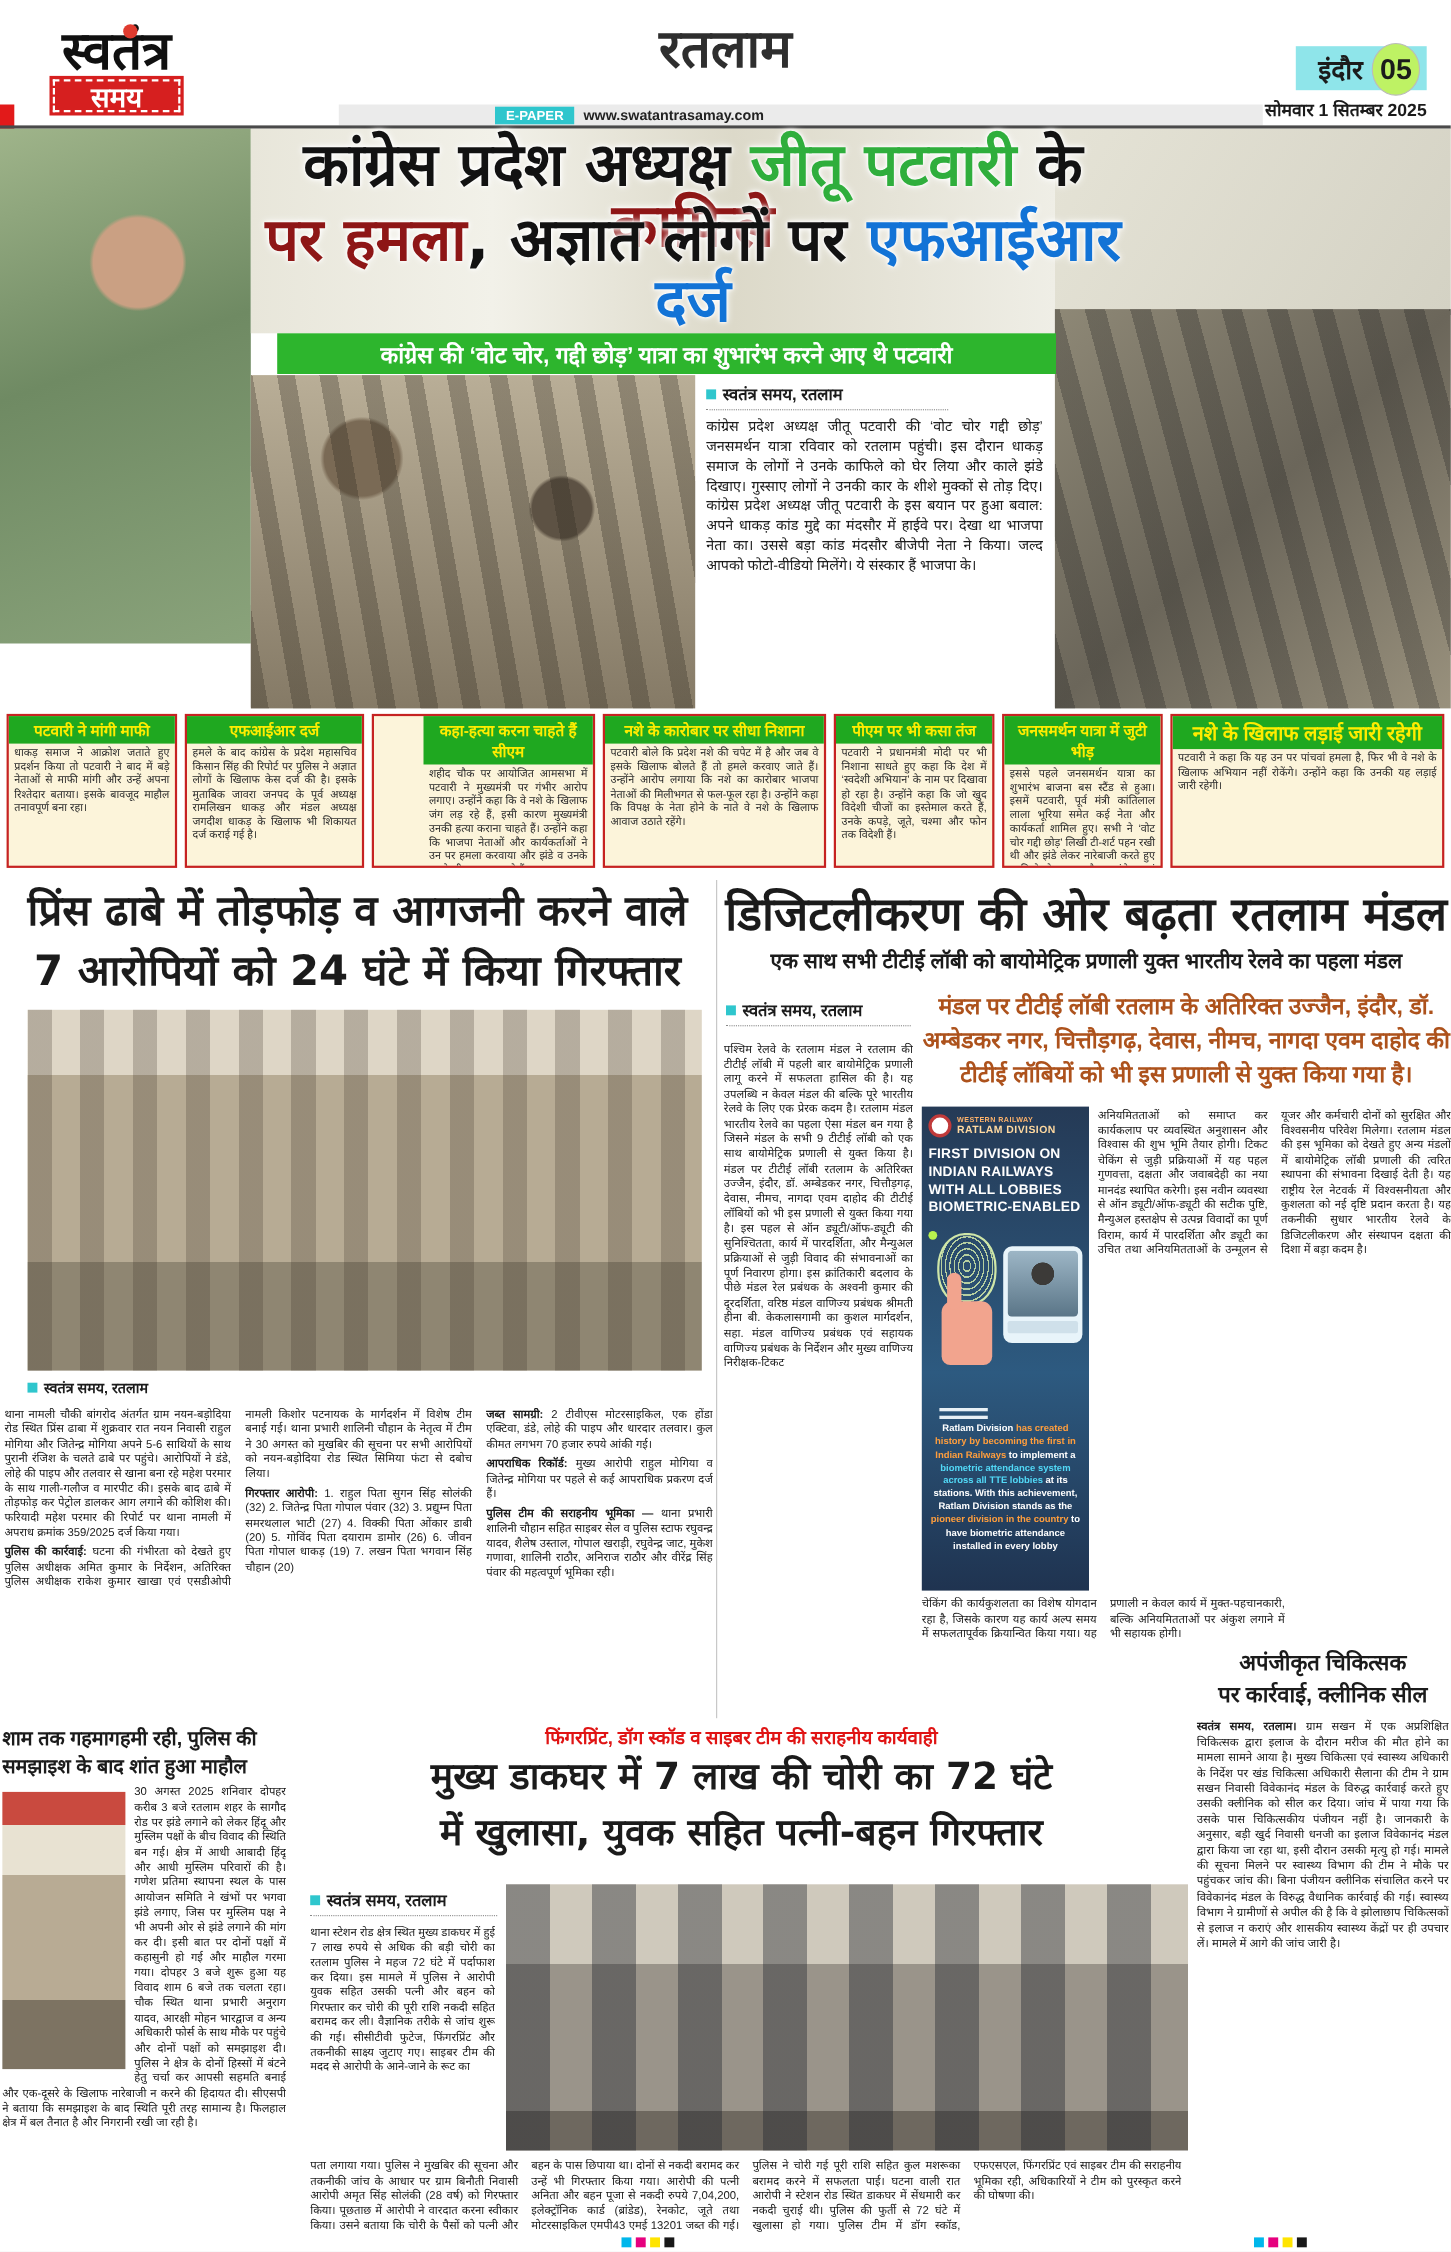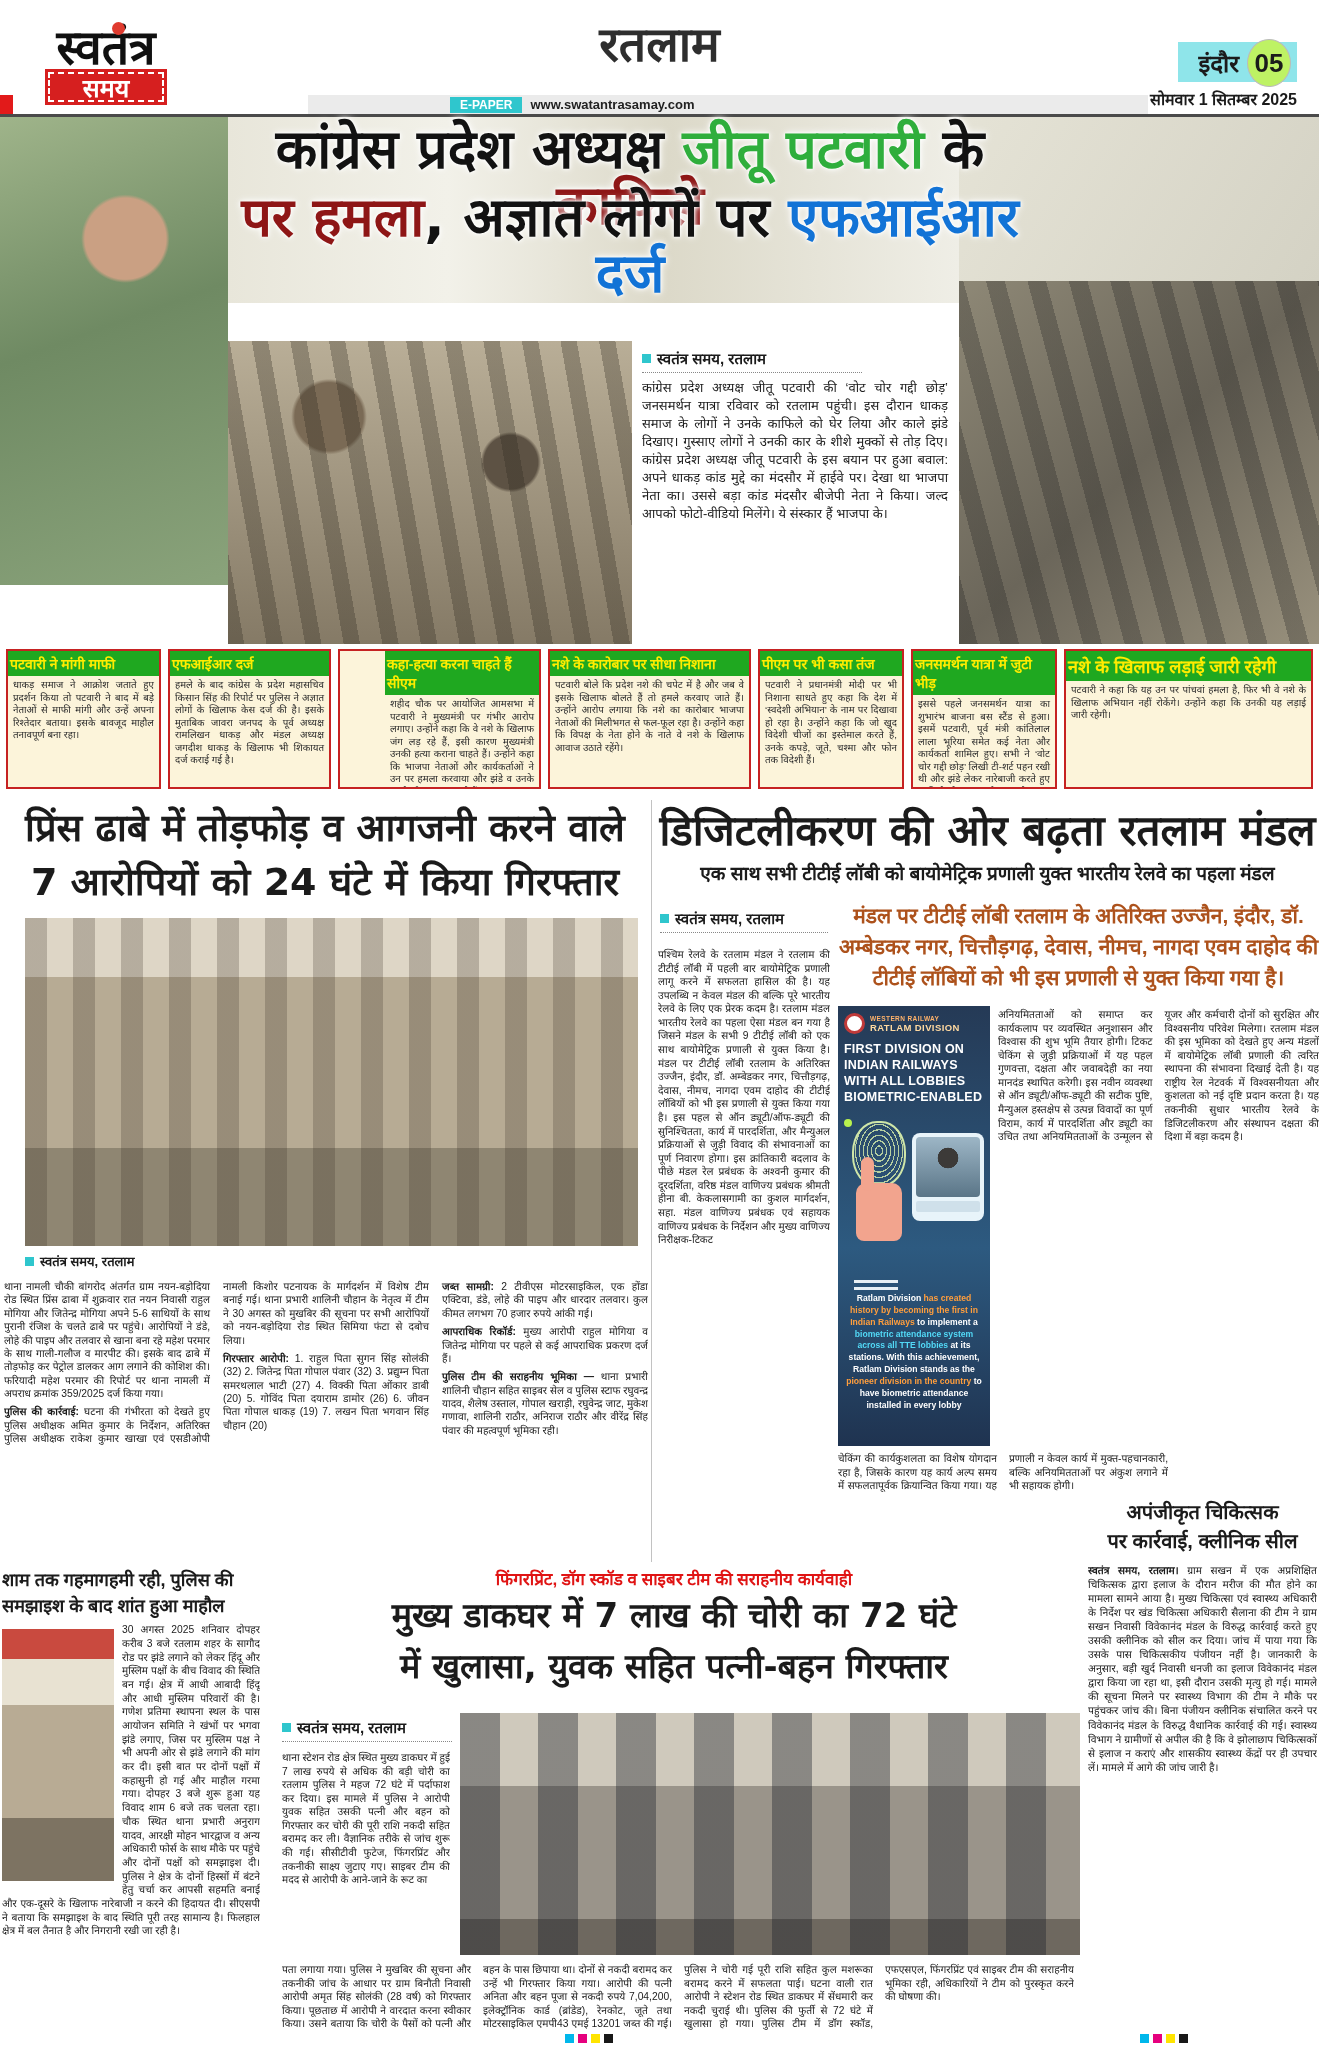--- a/index.html
+++ b/index.html
@@ -51,21 +51,21 @@
      border-bottom:1px dotted #888;padding-bottom:4px;margin-bottom:6px;width:72%;}
   .byline-sq{width:9px;height:9px;background:#2fc6cd;flex:0 0 9px;}
   .lead-body{font-size:13px;line-height:1.38;text-align:justify;color:#1c1c1c;}
   
   .boxes{left:6px;top:649px;width:1307px;height:140px;display:flex;gap:7px;}
   .ibox{border:2px solid #c62222;background:#fcf4da;display:flex;flex-direction:column;overflow:hidden;box-sizing:border-box;}
   .ibox:nth-of-type(1){flex:0 0 155px;} .ibox:nth-of-type(2){flex:0 0 163px;}
   .ibox:nth-of-type(3){flex:0 0 203px;padding-left:45px;} .ibox:nth-of-type(4){flex:0 0 203px;}
   .ibox:nth-of-type(5){flex:0 0 146px;} .ibox:nth-of-type(6){flex:0 0 146px;}
   .ibox:nth-of-type(7){flex:1 1 auto;}
-  .ibox-h{background:#1fa820;color:#ffec00;font-weight:800;font-size:14px;padding:3px 2px;}
+  .ibox-h{background:#1fa820;color:#ffec00;font-weight:800;font-size:14px;text-align:center;padding:3px 2px;}
   .ibox:nth-of-type(7) .ibox-h{font-size:18px;}
   .ibox-b{padding:3px 5px;font-size:9.8px;line-height:1.28;text-align:justify;color:#2a2a2a;overflow:hidden;}
   
   .vrule{left:651px;top:800px;width:1px;height:762px;background:#c2c2c2;}
   .dh-h{left:0;top:802px;width:650px;text-align:center;font-size:38px;font-weight:800;line-height:1.42;
         font-family:"DejaVu Sans","Liberation Sans",sans-serif;}
   .dh-photo{left:25px;top:918px;width:613px;height:328px;
      background:repeating-linear-gradient(90deg,rgba(60,50,40,.25) 0 22px,rgba(0,0,0,0) 22px 48px),
      linear-gradient(#ded6c6 0 18%,#b7ab94 18% 70%,#8f8672 70%);}
   .dh-credit{left:25px;top:1252px;width:220px;}
@@ -158,20 +158,21 @@
   <div class="abs lead-topright"></div>
   <div class="abs lead-crowd"></div>
   <div class="abs lead-right"></div>
 
   <div class="abs lead-h lh1">
     <span class="c-black">कांग्रेस प्रदेश अध्यक्ष </span><span class="c-green">जीतू पटवारी</span><span class="c-black"> के </span><span class="c-maroon">काफिले</span>
   </div>
   <div class="abs lead-h lh2">
     <span class="c-maroon">पर हमला</span><span class="c-black">, अज्ञात लोगों पर </span><span class="c-blue">एफआईआर दर्ज</span>
   </div>
+  <div class="abs strap">कांग्रेस की ‘वोट चोर, गद्दी छोड़’ यात्रा का शुभारंभ करने आए थे पटवारी</div>
 
   <div class="abs lead-textcol">
     <div class="byline">
       <span class="byline-sq"></span>
       <span>स्वतंत्र समय, रतलाम</span>
     </div>
     <div class="lead-body">कांग्रेस प्रदेश अध्यक्ष जीतू पटवारी की ‘वोट चोर गद्दी छोड़’ जनसमर्थन यात्रा रविवार को रतलाम पहुंची। इस दौरान धाकड़ समाज के लोगों ने उनके काफिले को घेर लिया और काले झंडे दिखाए। गुस्साए लोगों ने उनकी कार के शीशे मुक्कों से तोड़ दिए। कांग्रेस प्रदेश अध्यक्ष जीतू पटवारी के इस बयान पर हुआ बवाल: अपने धाकड़ कांड मुद्दे का मंदसौर में हाईवे पर। देखा था भाजपा नेता का। उससे बड़ा कांड मंदसौर बीजेपी नेता ने किया। जल्द आपको फोटो-वीडियो मिलेंगे। ये संस्कार हैं भाजपा के।</div>
   </div>
 
   <div class="abs boxes">

